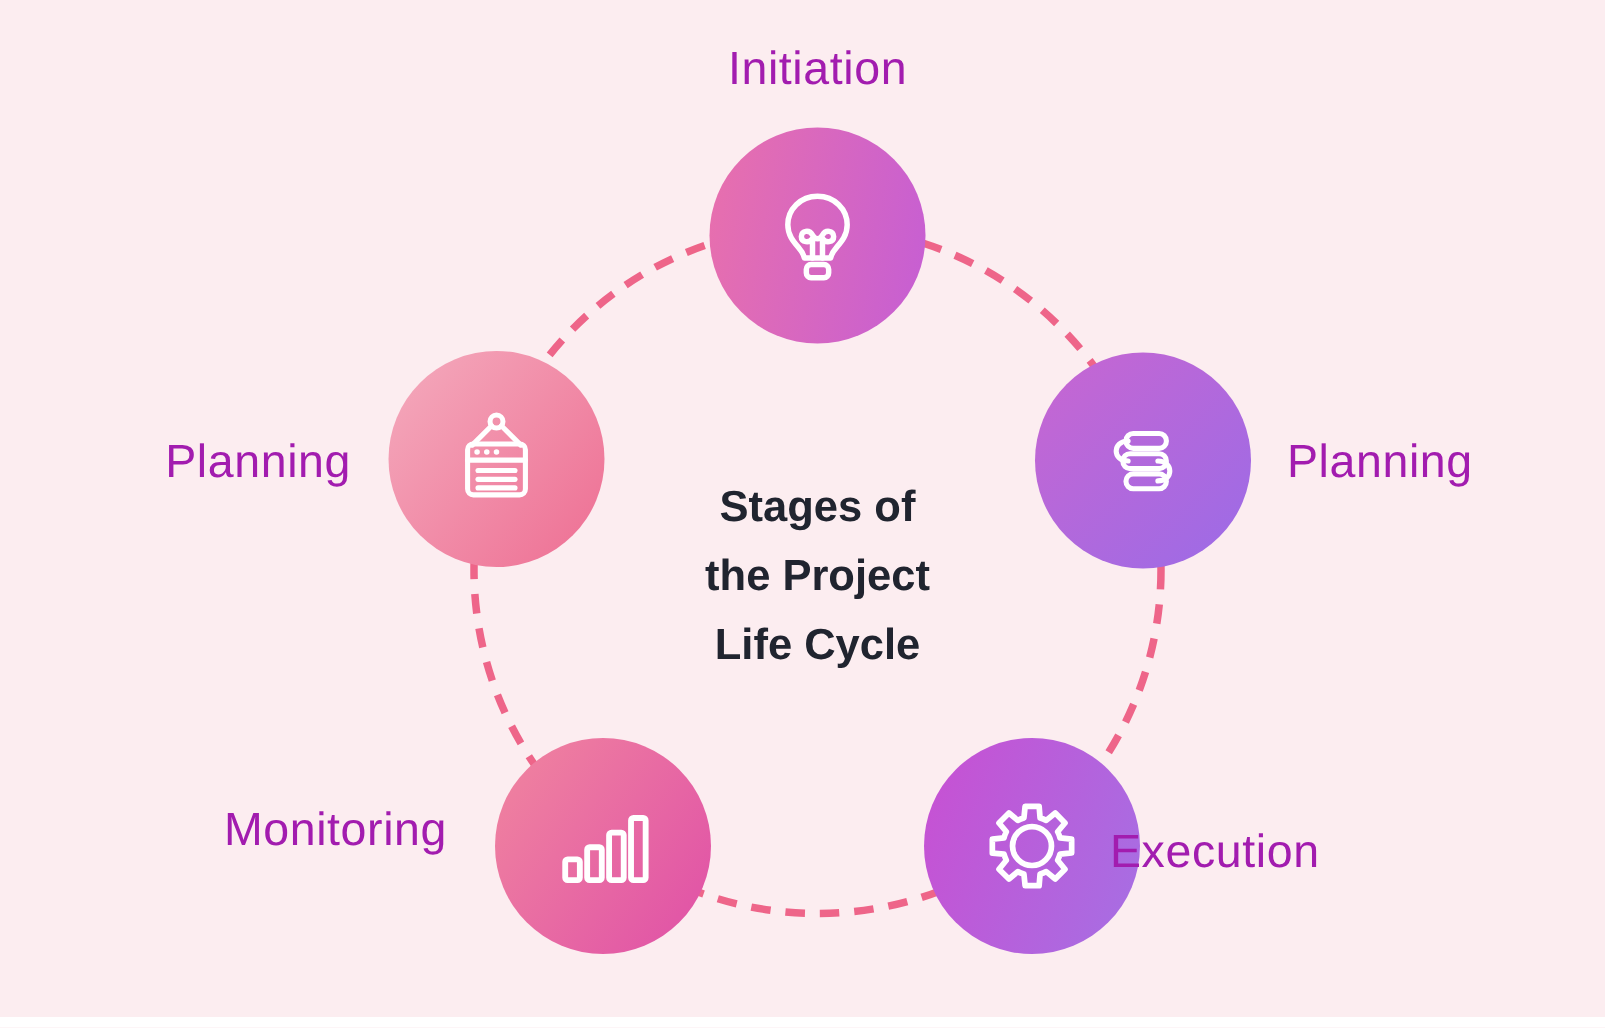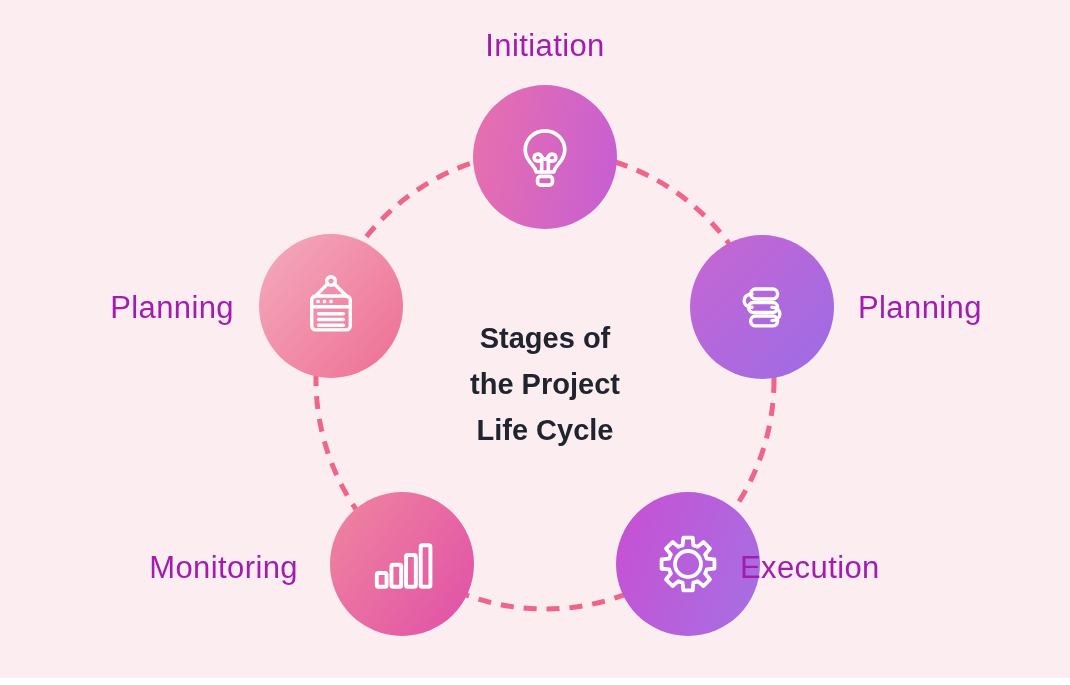--- a/index.html
+++ b/index.html
@@ -41,21 +41,21 @@
     font-size: 31px;
     font-weight: 400;
     color: #a21caf;
     letter-spacing: 0.4px;
     white-space: nowrap;
     line-height: 38px;
   }
   .label-initiation { left: 545px; top: 27px; transform: translateX(-50%); }
   .label-planning   { left: 858px; top: 289px; }
   .label-execution  { left: 740px; top: 549px; }
-  .label-monitoring { right: 772px; top: 549px; }
+  .label-monitoring { right: 772px; top: 534px; }
   .label-closing    { right: 836px; top: 289px; }
 
   .diagram-title {
     position: absolute;
     left: 545px;
     top: 315px;
     transform: translateX(-50%);
     width: 320px;
     text-align: center;
     font-size: 29px;

